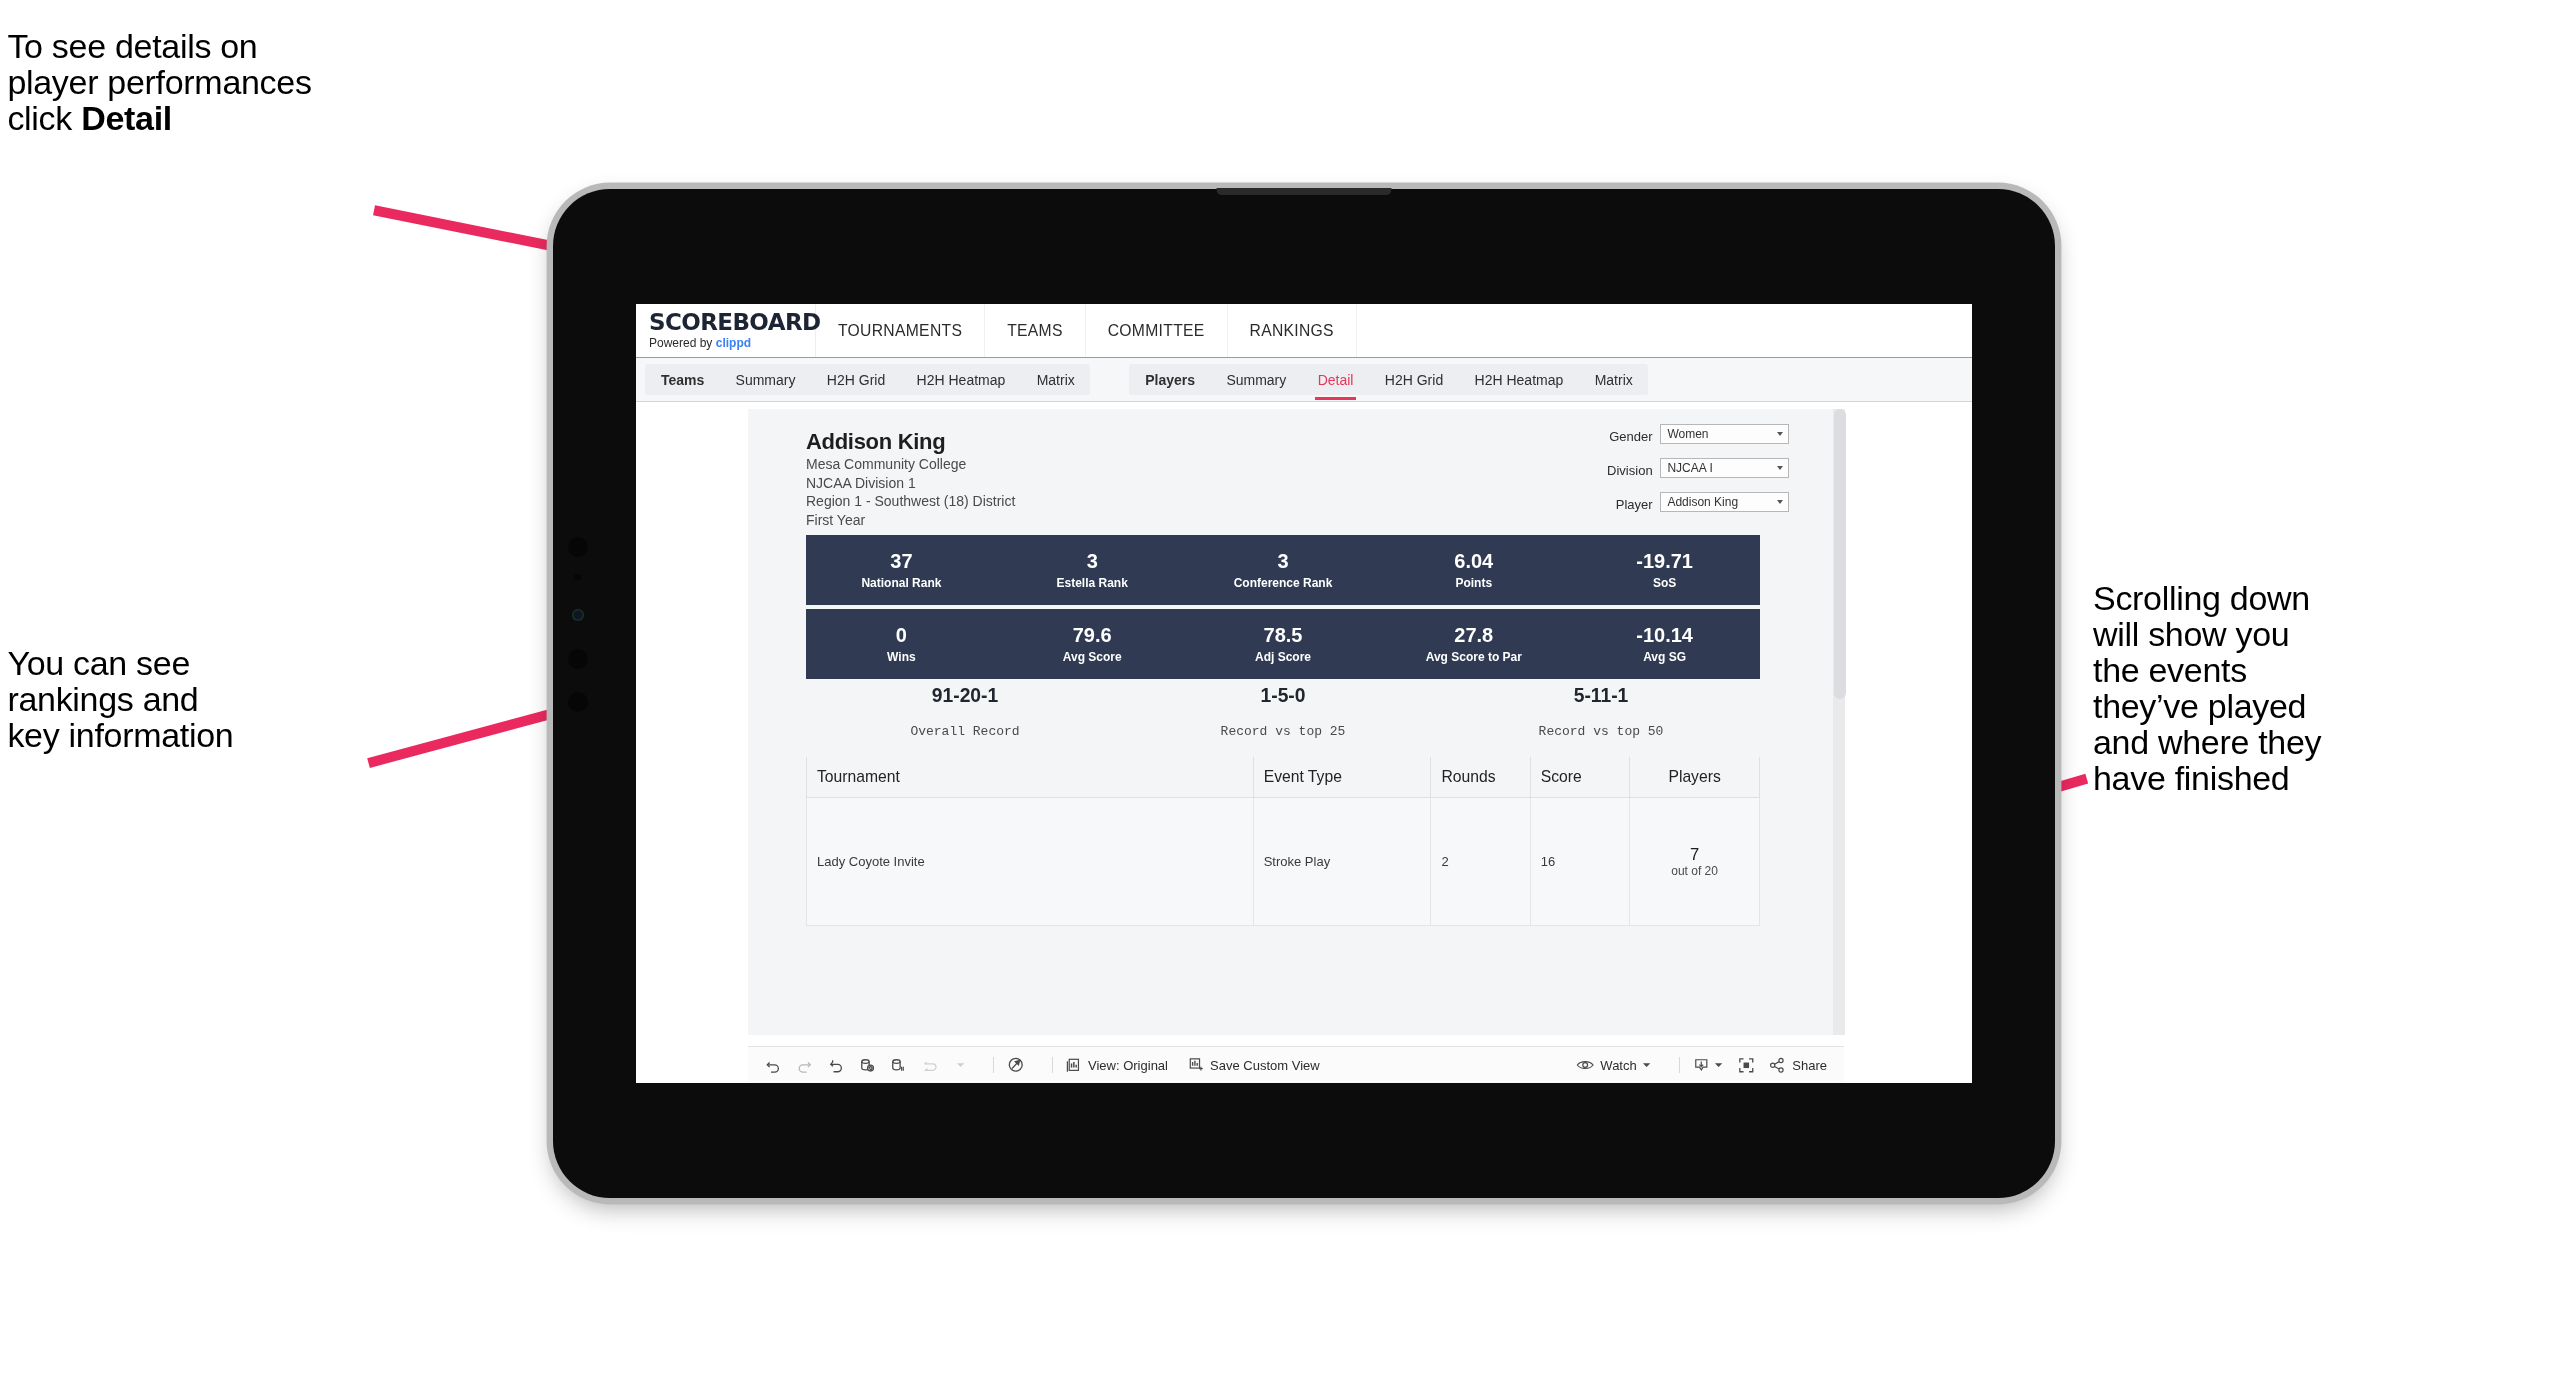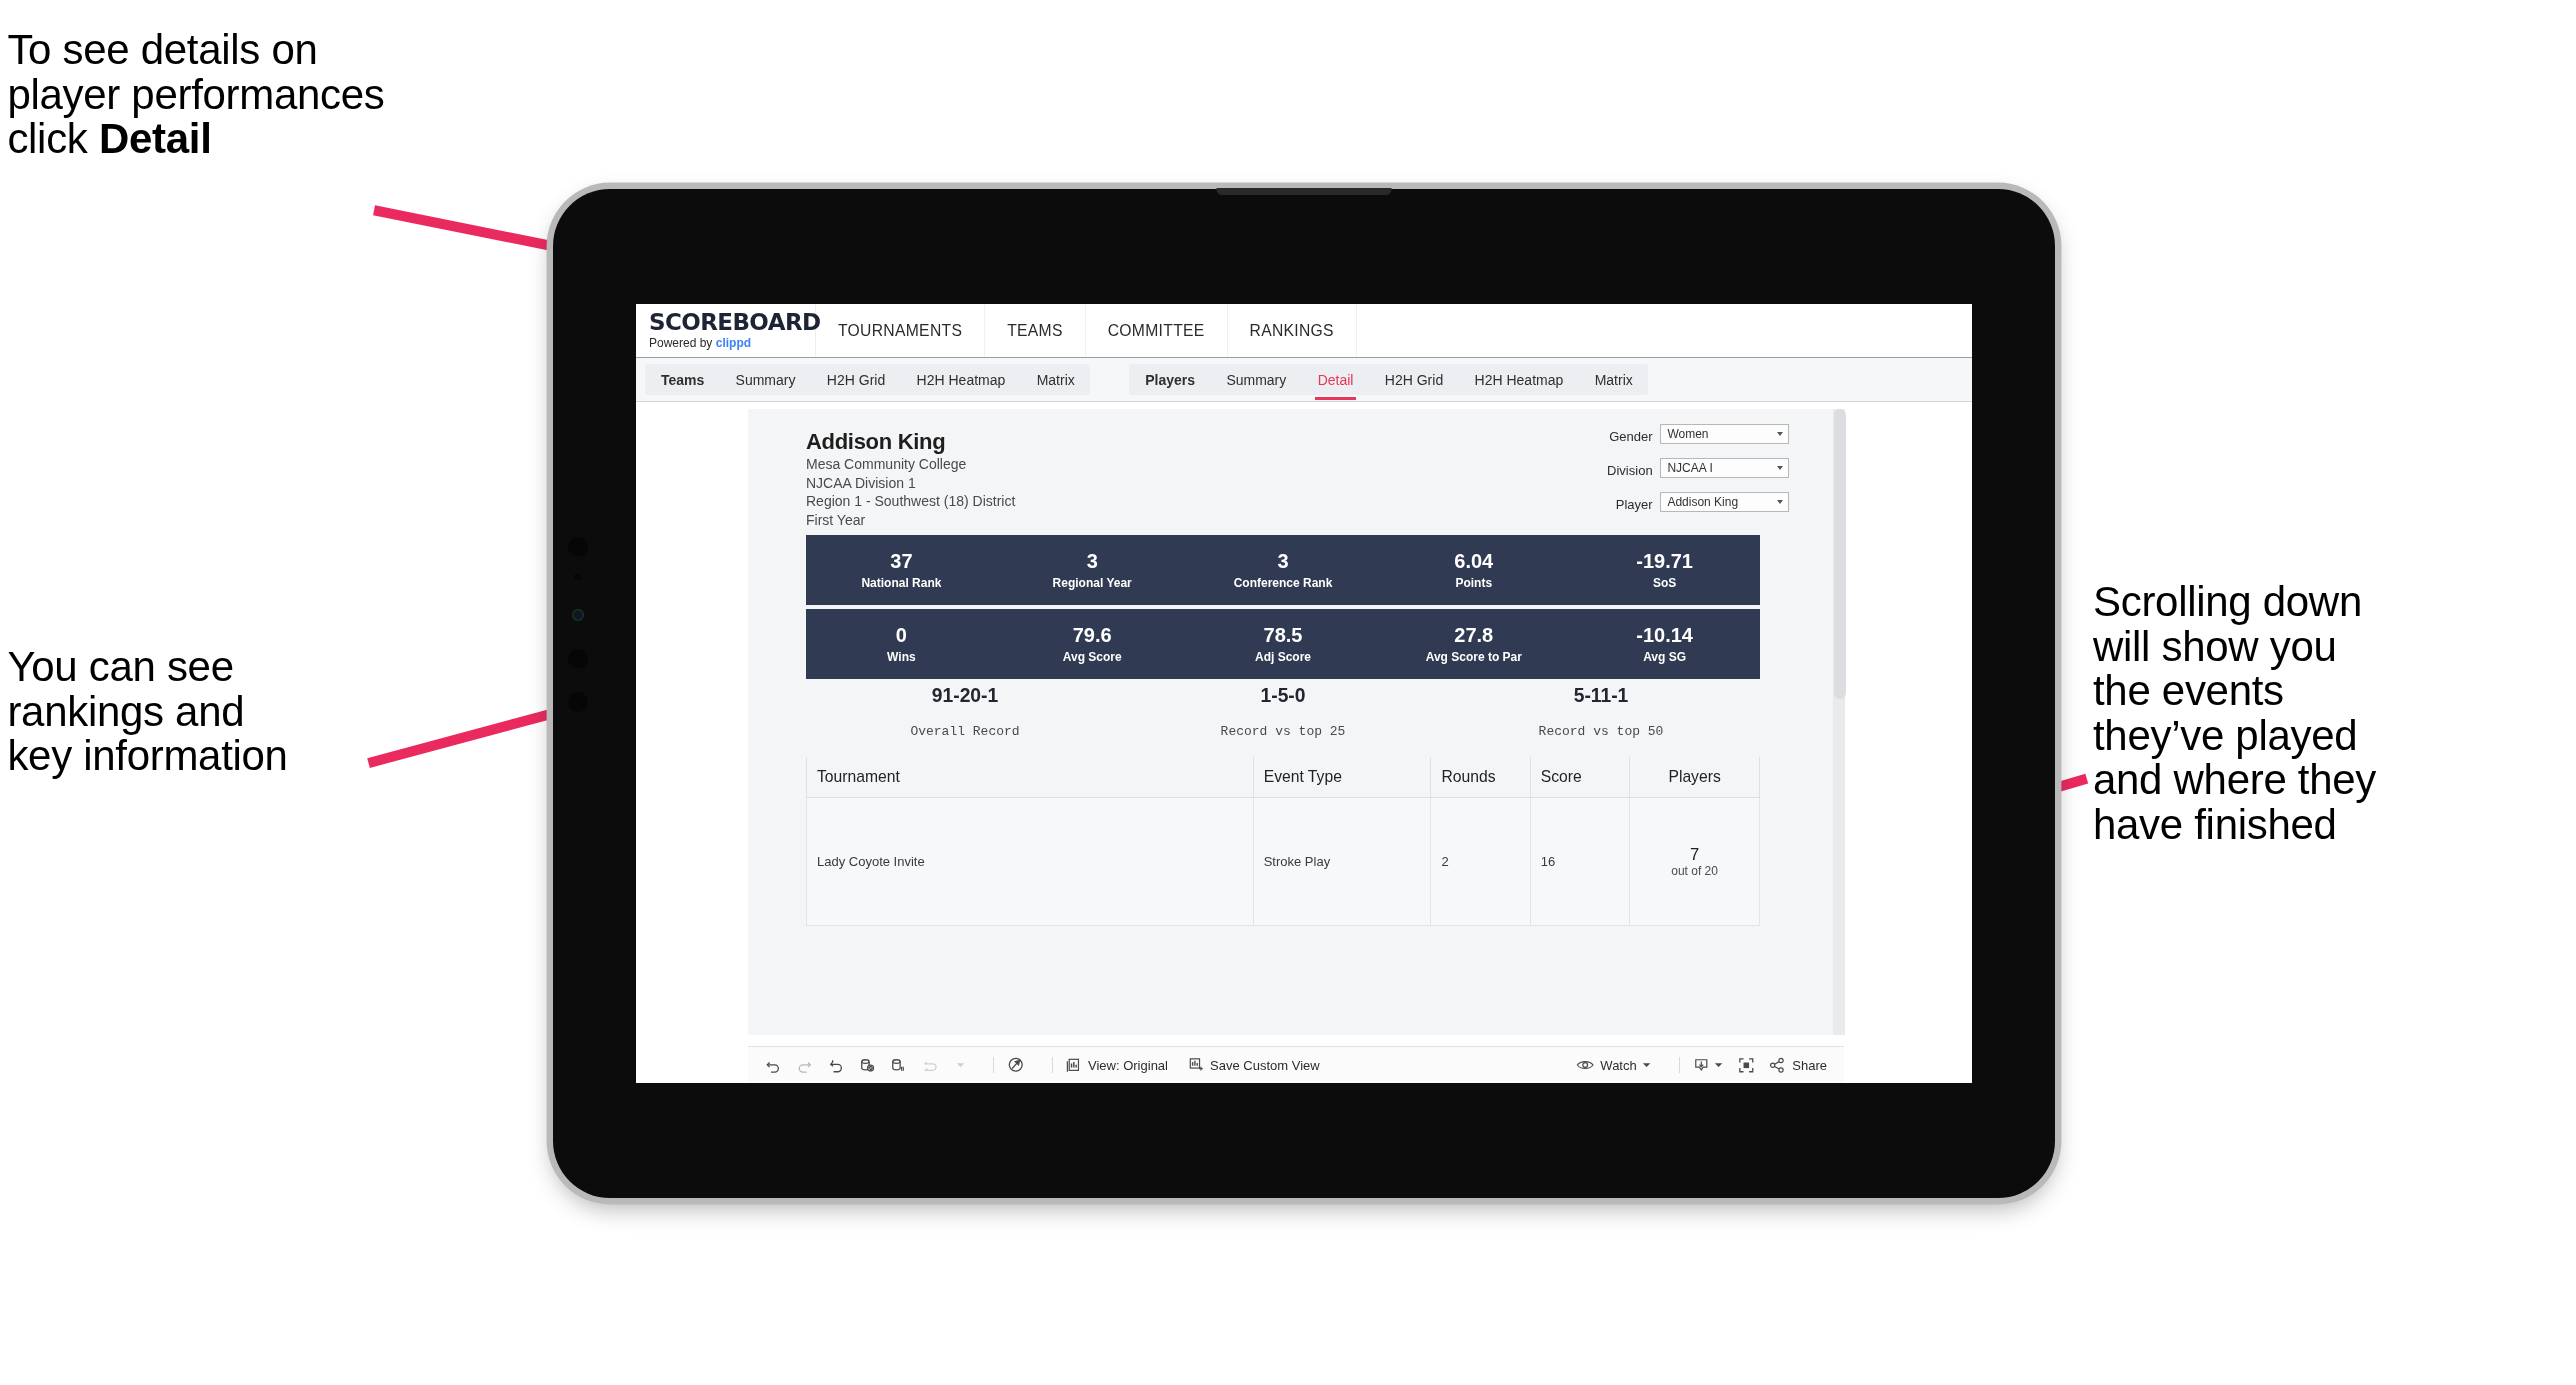--- a/index.html
+++ b/index.html
@@ -8,21 +8,21 @@
     background:#ffffff;
     font-family:"Liberation Sans", sans-serif;
     position:relative;
     overflow:hidden;
   }
 
   
   .annot{
     position:absolute;
     color:#000;
-    font-size:42px;
+    font-size:34px;
     line-height:1.06;
     font-weight:400;
     letter-spacing:-0.3px;
     white-space:pre-line;
   }
   .annot b{font-weight:700;}
   #annot-detail{left:7.4px;  top:28px;  width:608px;}
   #annot-rank{  left:7.4px;  top:645px; width:433px;}
   #annot-scroll{left:2093px;top:580px;width:461px;}
 
@@ -297,21 +297,21 @@
           </div>
         </div>
 
         <div class="statbar" id="statbar1">
           <div class="stat">
             <div class="stat-val">37</div>
             <div class="stat-lab">National Rank</div>
           </div>
           <div class="stat">
             <div class="stat-val">3</div>
-            <div class="stat-lab">Regional Year</div>
+            <div class="stat-lab">Estella Rank</div>
           </div>
           <div class="stat">
             <div class="stat-val">3</div>
             <div class="stat-lab">Conference Rank</div>
           </div>
           <div class="stat">
             <div class="stat-val">6.04</div>
             <div class="stat-lab">Points</div>
           </div>
           <div class="stat">

